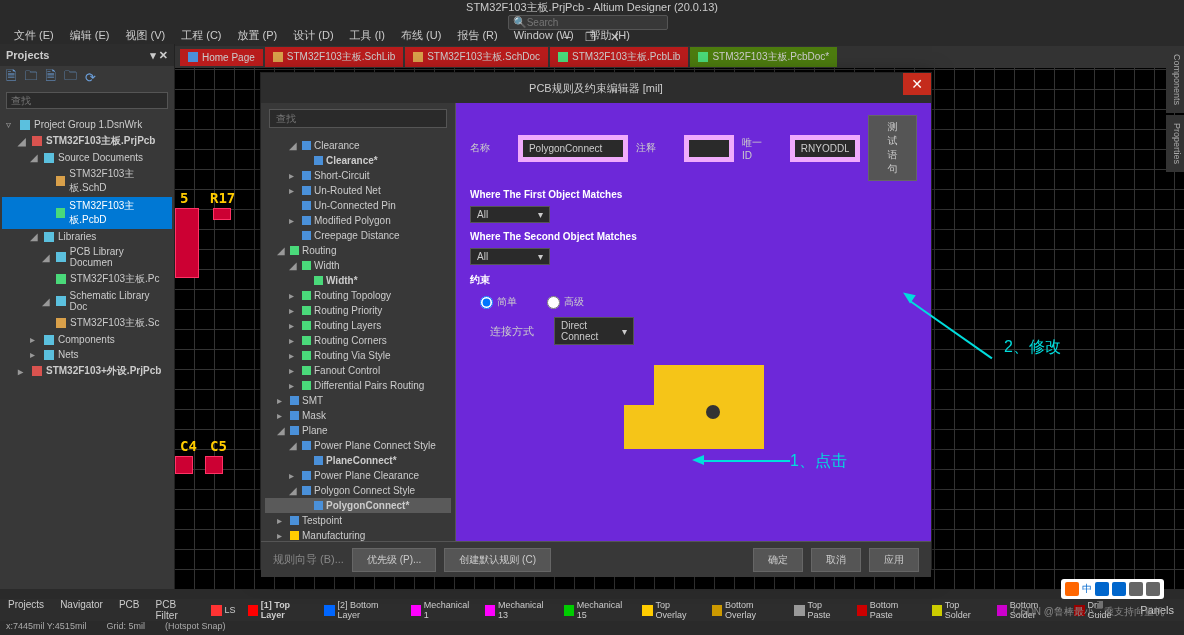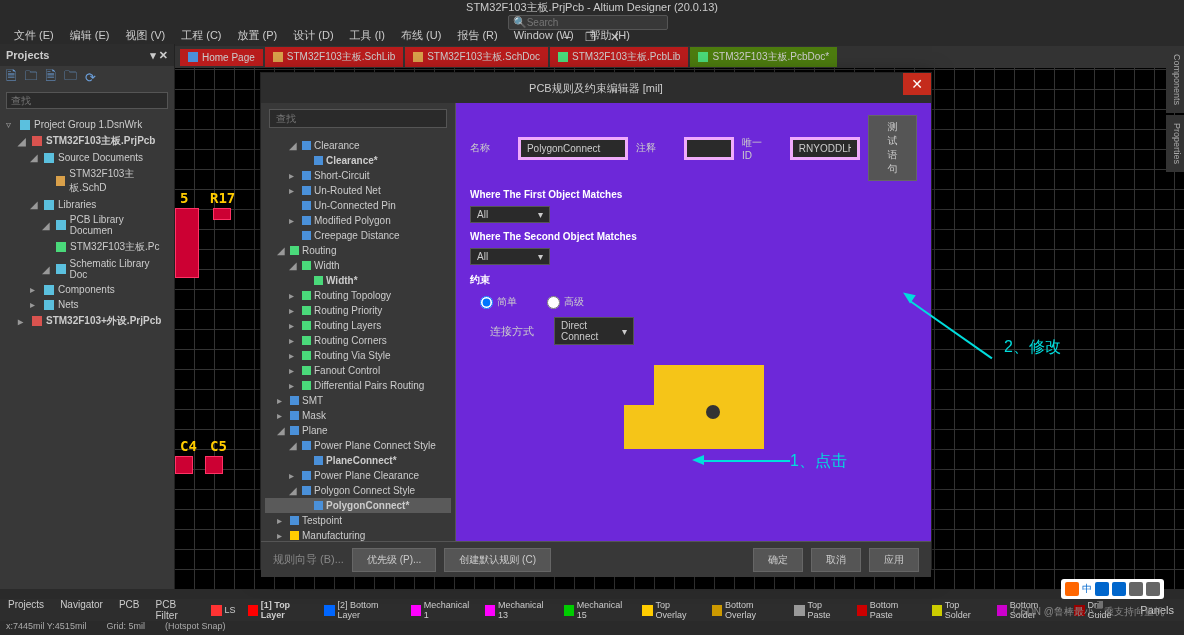--- a/index.html
+++ b/index.html
@@ -57,21 +57,21 @@
 .dti-0 { padding-left: 12px; }
 .dti-1 { padding-left: 24px; }
 .dti-2 { padding-left: 36px; }
 .rule-icon { width: 9px; height: 9px; background: #5a7a5a; }
 .rule-icon.check { background: #4a90d9; }
 .rule-icon.green { background: #4ad97a; }
 .rule-icon.yellow { background: #ffcc00; }
 .dialog-right { flex: 1; padding: 12px 14px; background: #6d28d9; overflow-y: auto; }
 .form-row { display: flex; align-items: center; margin-bottom: 8px; gap: 8px; }
 .form-label { width: 50px; font-size: 10px; color: #ccc; }
-.form-input { background: #2a2a2a; border: 3px solid #f0abfc; color: #ccc; padding: 3px 6px; font-size: 10px; flex: 1; margin-left: 16px; }
+.form-input { background: #2a2a2a; border: 5px solid #f0abfc; color: #ccc; padding: 3px 6px; font-size: 10px; flex: 1; margin-left: 16px; }
 .section-header { font-size: 10px; color: #fff; font-weight: bold; margin: 8px 0 6px 0; }
 .dropdown { background: #2a2a2a; border: 1px solid #555; color: #ccc; padding: 2px 6px; font-size: 10px; width: 80px; cursor: pointer; display: inline-flex; justify-content: space-between; align-items: center; }
 .radio-row { display: flex; gap: 30px; margin: 8px 0; align-items: center; padding-left: 10px; }
 .radio-item { display: flex; align-items: center; gap: 4px; font-size: 10px; }
 .radio-item input { margin: 0; }
 .connect-row { display: flex; align-items: center; gap: 20px; margin: 8px 0; padding-left: 20px; }
 .preview-shape { margin: 20px auto; width: 140px; height: 90px; position: relative; }
 .shape-yellow { position: absolute; background: #f5c518; }
 .shape-dot { position: absolute; width: 14px; height: 14px; background: #333; border-radius: 50%; left: 82px; top: 40px; }
 .annotation { position: absolute; color: #00dddd; font-size: 16px; z-index: 15; }
@@ -137,24 +137,26 @@
     <span>⟳</span>
   </div>
   <div class="panel-search">
     <input placeholder="查找" style="">
   </div>
   <div class="tree" id="projects-tree">
       <div class="tree-item tree-indent-0"><span class="tree-expand">▿</span><span class="tree-icon folder"></span>Project Group 1.DsnWrk</div>
       <div class="tree-item tree-indent-1 bold"><span class="tree-expand">◢</span><span class="tree-icon prj"></span>STM32F103主板.PrjPcb</div>
       <div class="tree-item tree-indent-2"><span class="tree-expand">◢</span><span class="tree-icon folder"></span>Source Documents</div>
       <div class="tree-item tree-indent-3"><span class="tree-expand"></span><span class="tree-icon sch"></span>STM32F103主板.SchD</div>
+      <div class="tree-item tree-indent-3 selected"><span class="tree-expand"></span><span class="tree-icon pcb"></span>STM32F103主板.PcbD</div>
       <div class="tree-item tree-indent-2"><span class="tree-expand">◢</span><span class="tree-icon folder"></span>Libraries</div>
       <div class="tree-item tree-indent-3"><span class="tree-expand">◢</span><span class="tree-icon folder"></span>PCB Library Documen</div>
       <div class="tree-item tree-indent-3"><span class="tree-expand"></span><span class="tree-icon pcb"></span>STM32F103主板.Pc</div>
       <div class="tree-item tree-indent-3"><span class="tree-expand">◢</span><span class="tree-icon folder"></span>Schematic Library Doc</div>
+      <div class="tree-item tree-indent-3"><span class="tree-expand"></span><span class="tree-icon sch"></span>STM32F103主板.Sc</div>
       <div class="tree-item tree-indent-2"><span class="tree-expand">▸</span><span class="tree-icon folder"></span>Components</div>
       <div class="tree-item tree-indent-2"><span class="tree-expand">▸</span><span class="tree-icon folder"></span>Nets</div>
       <div class="tree-item tree-indent-1 bold"><span class="tree-expand">▸</span><span class="tree-icon prj"></span>STM32F103+外设.PrjPcb</div>
     </div>
 </div>
 
 <div class="tabs-row" id="tabs-row">
     <div class="tab"><span class="tab-icon home"></span>Home Page</div>
     <div class="tab"><span class="tab-icon sch"></span>STM32F103主板.SchLib</div>
     <div class="tab"><span class="tab-icon sch"></span>STM32F103主板.SchDoc</div>

